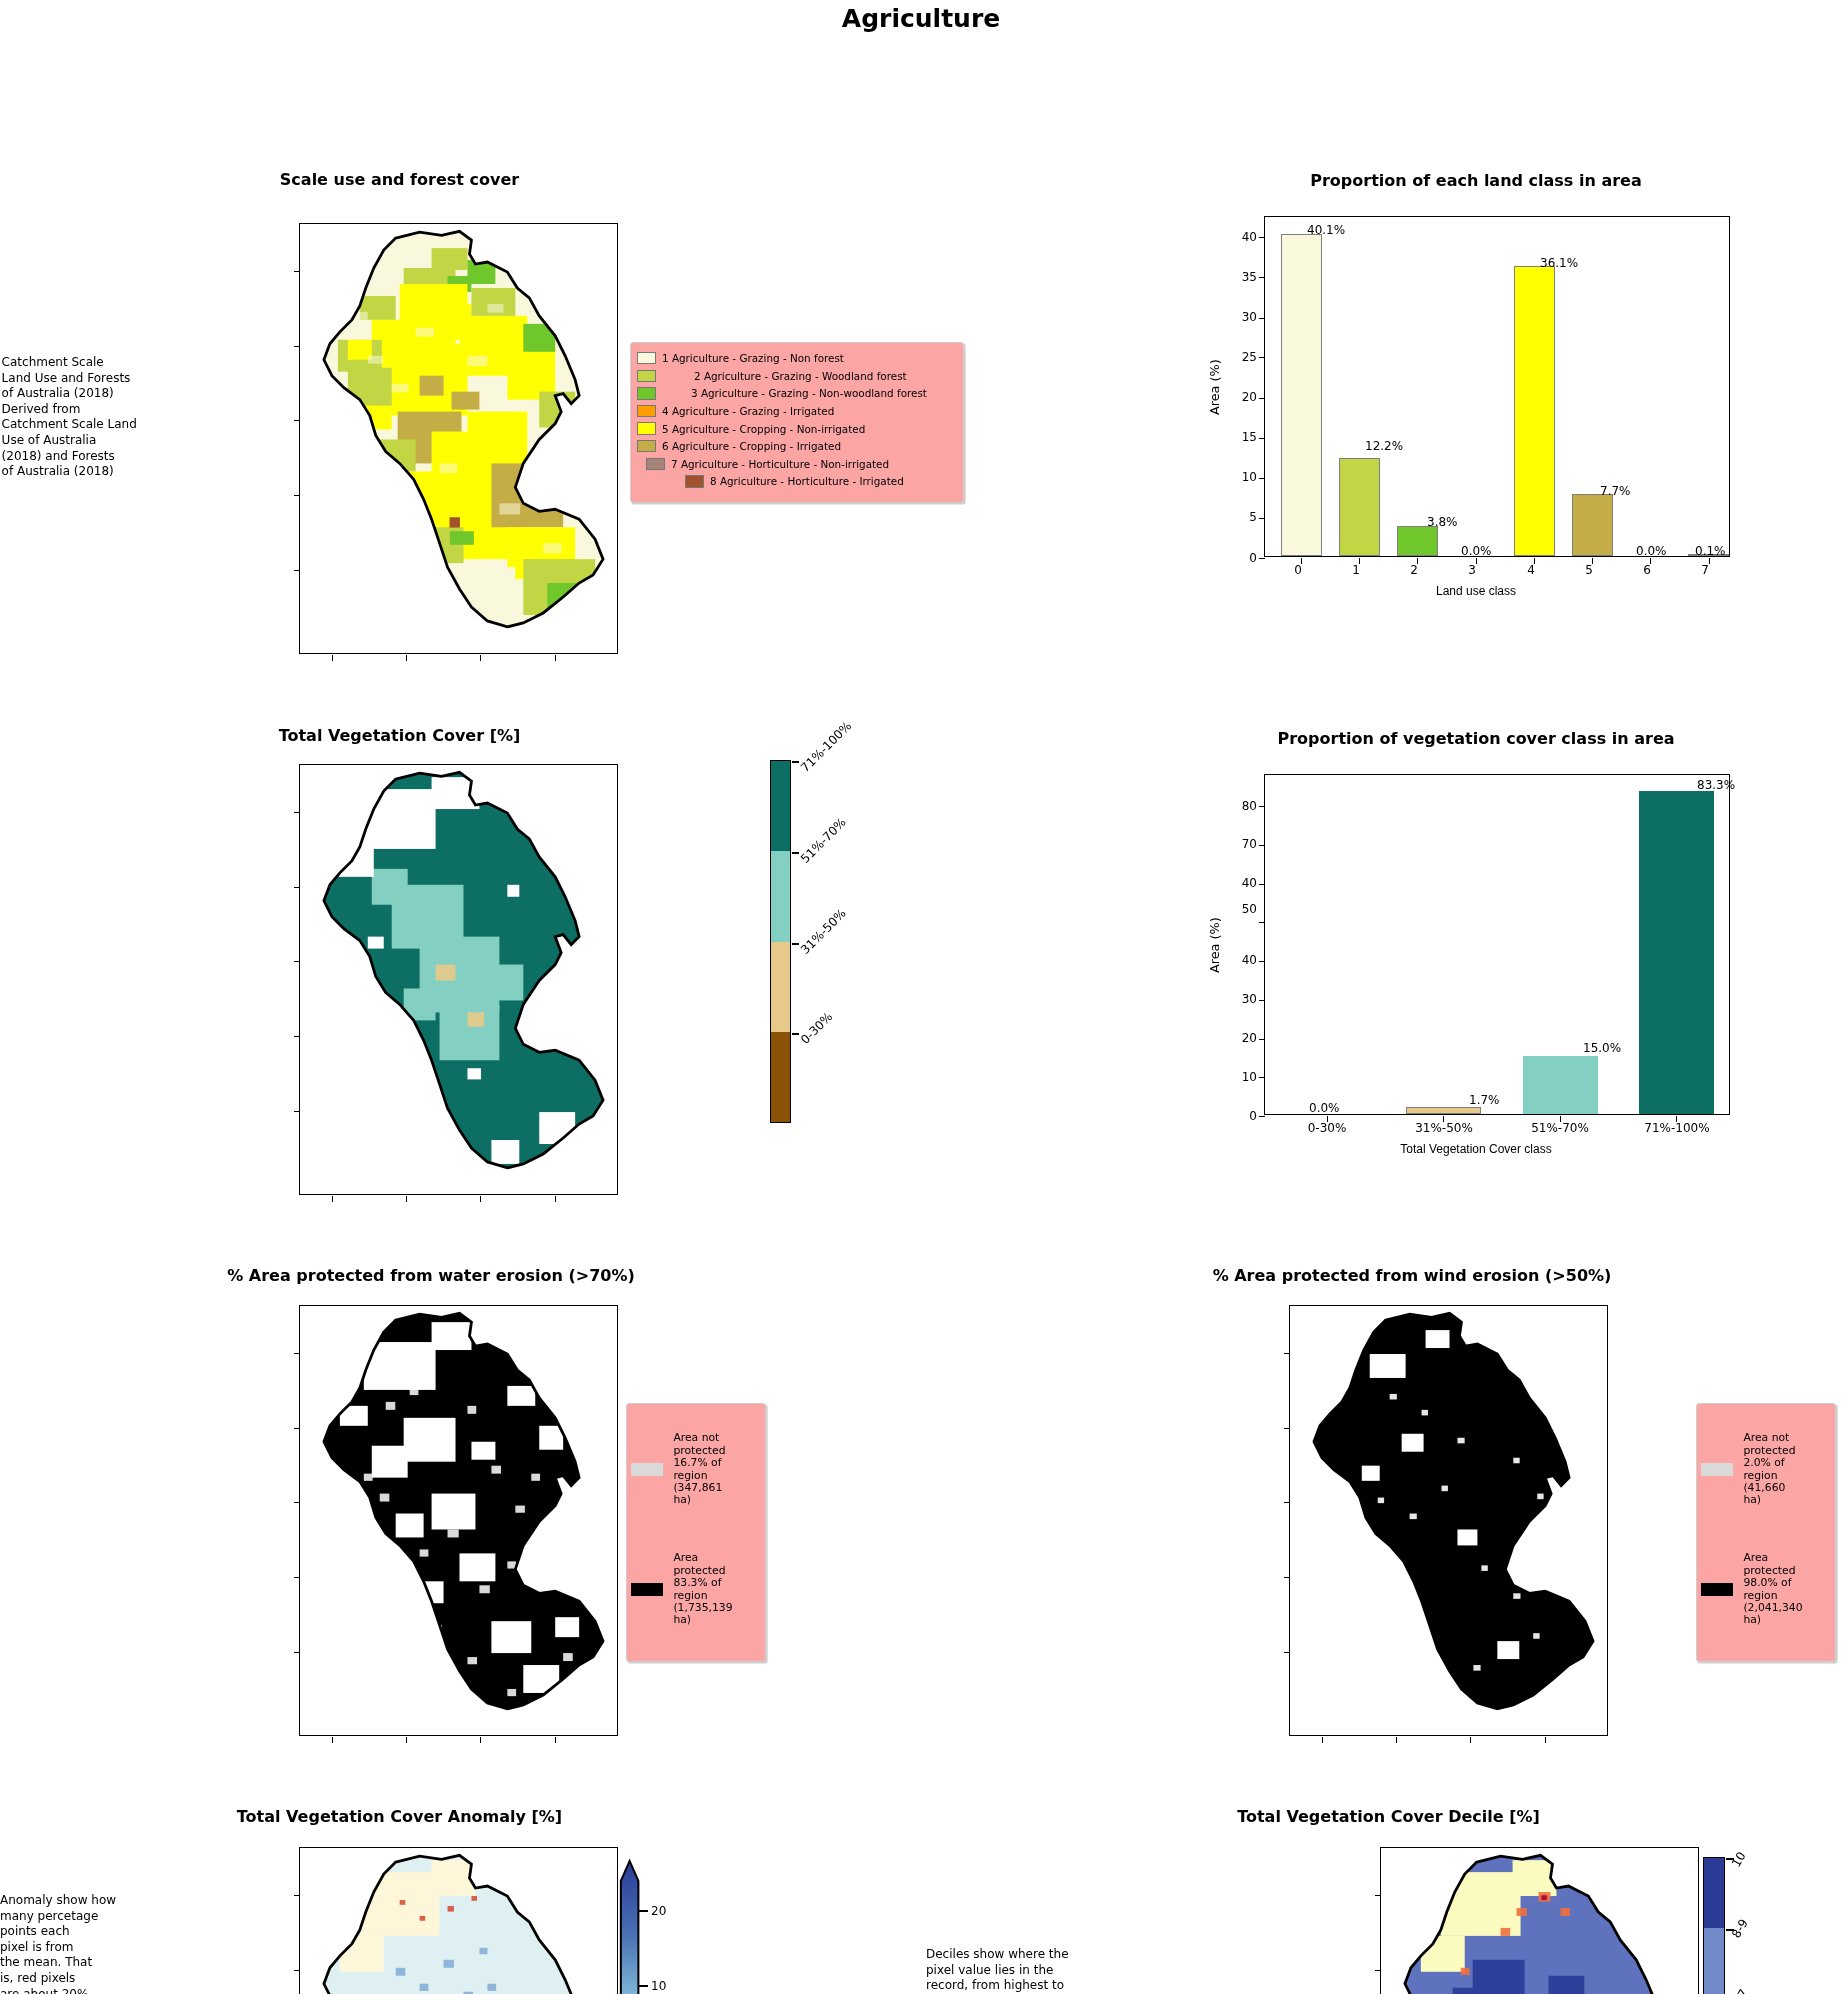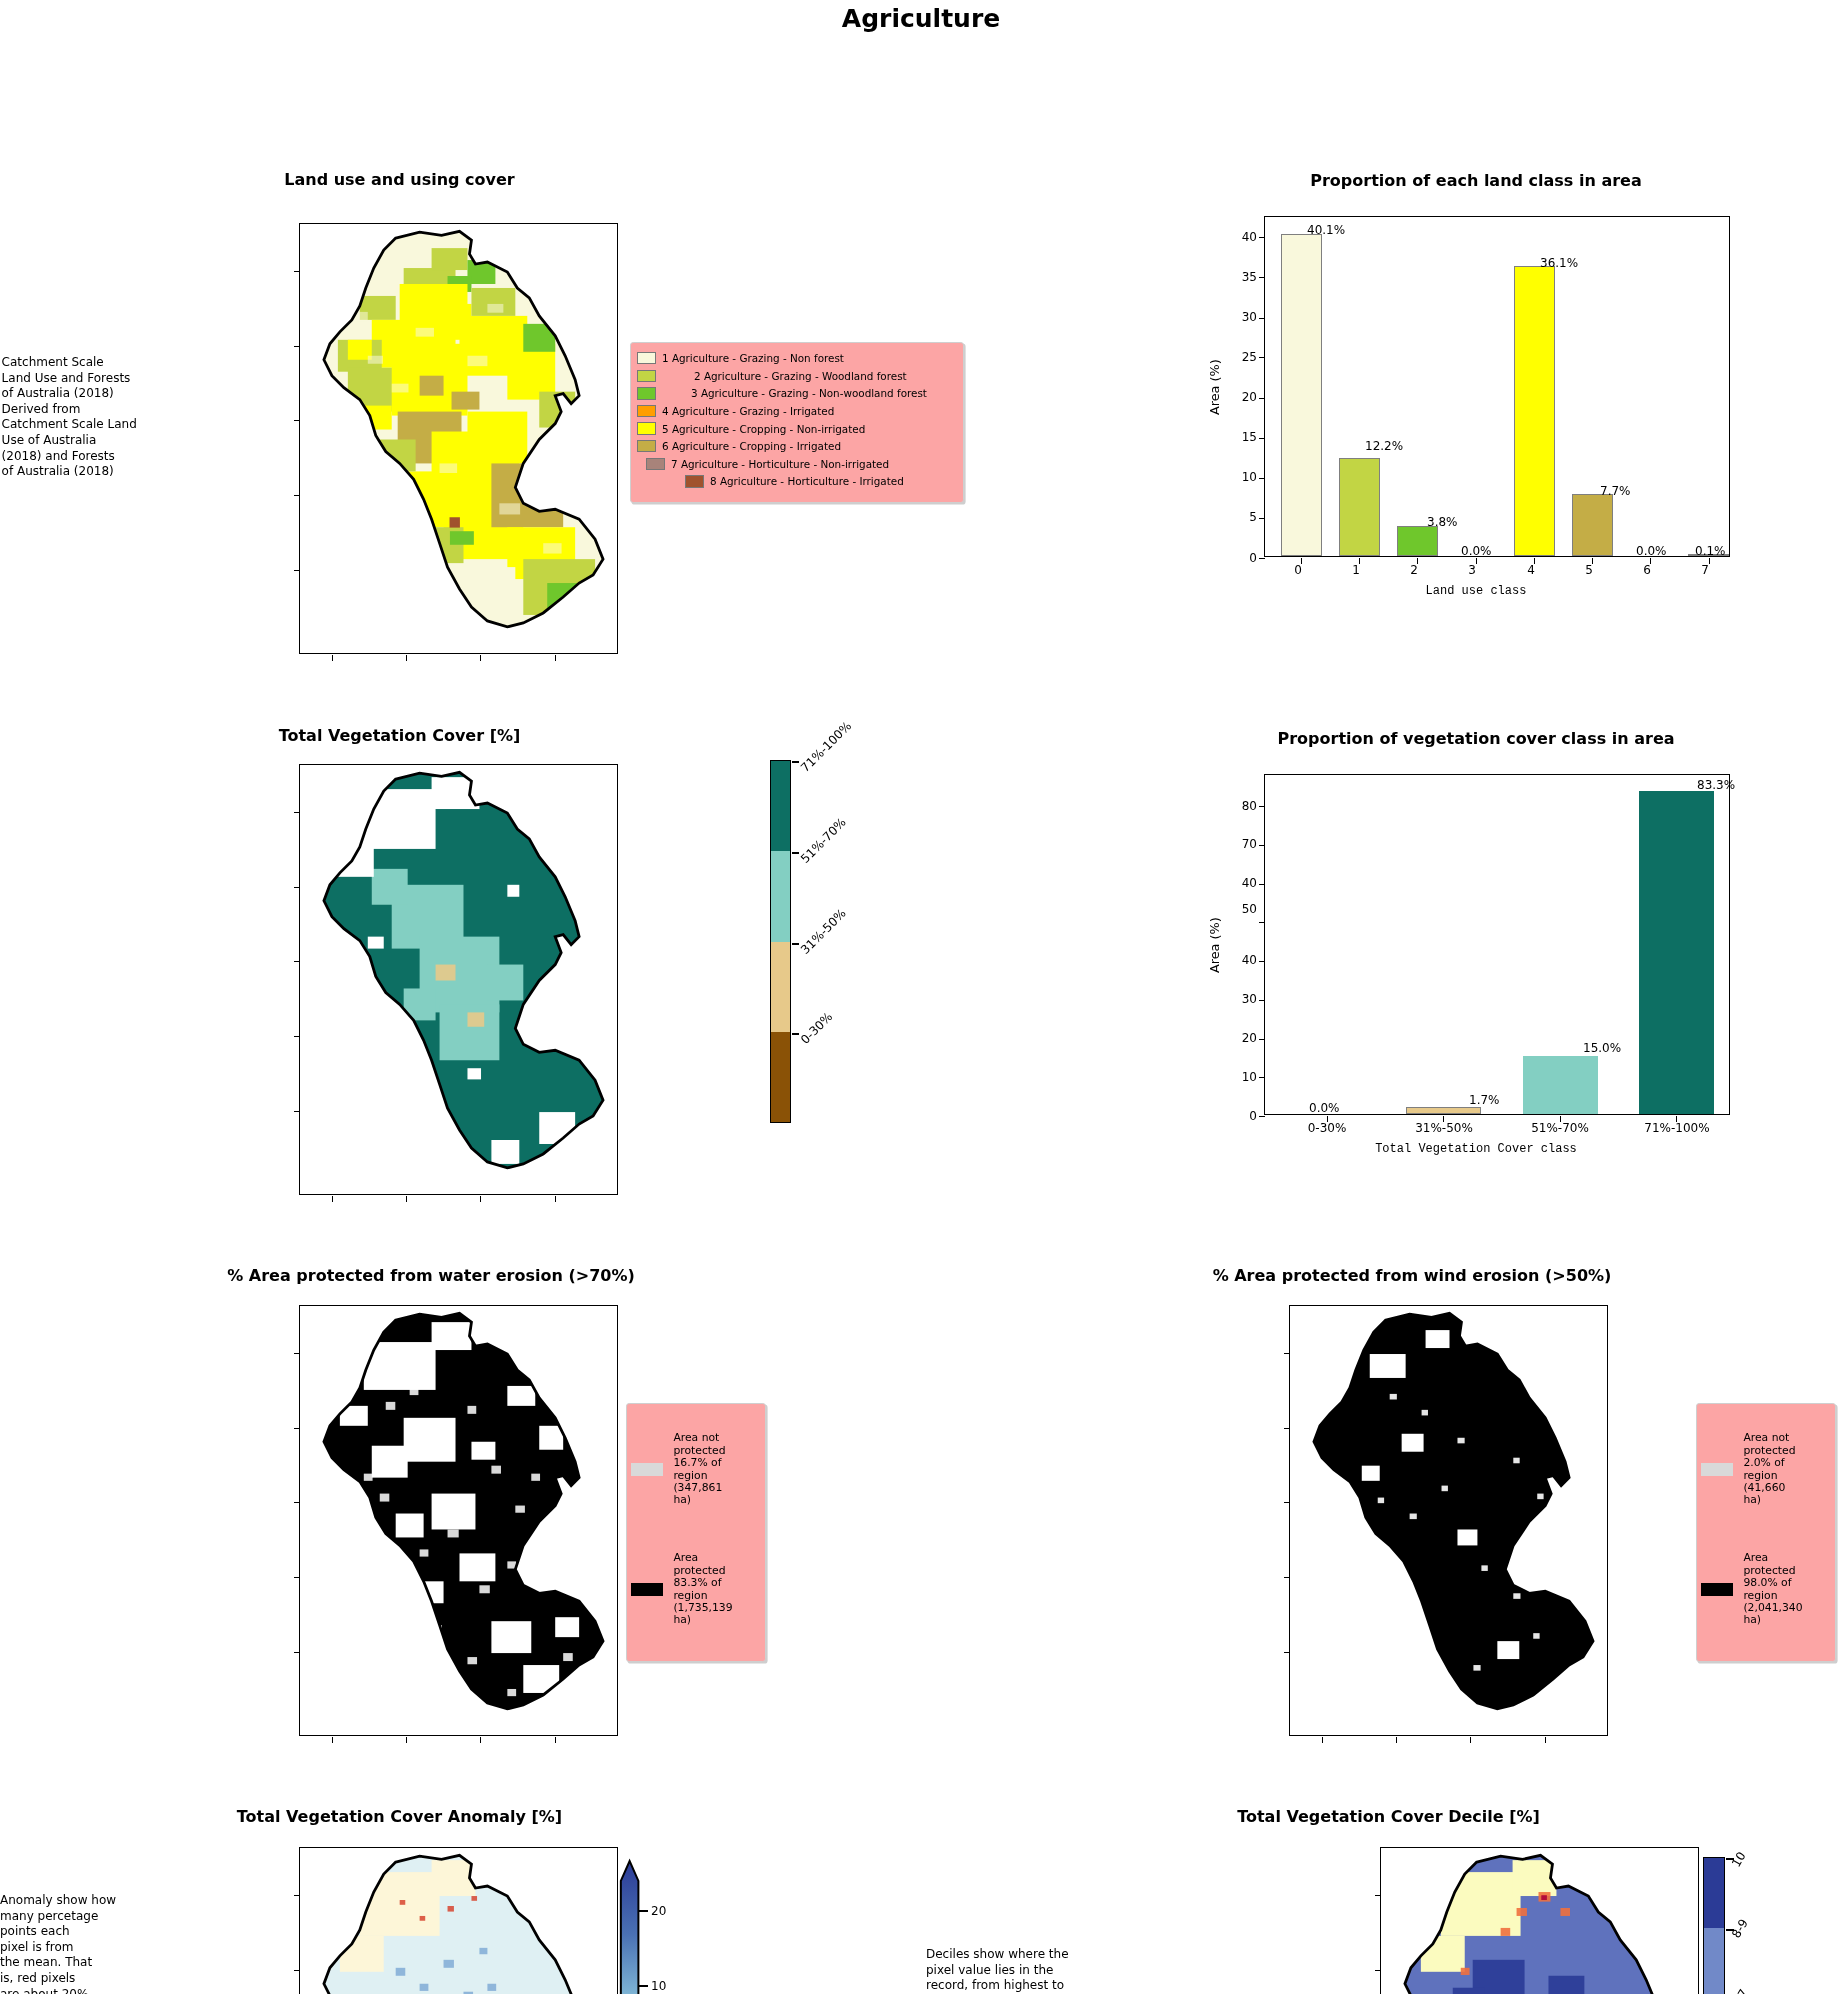--- a/index.html
+++ b/index.html
@@ -23,36 +23,36 @@
   .swatch{flex:0 0 auto;border:0.4px solid #777;}
   .legend-label{font-size:10.4px;font-family:"DejaVu Sans",sans-serif;white-space:nowrap;}
   
   .chart{position:absolute;box-sizing:border-box;}
   .plot-area{position:absolute;border:1.2px solid #000;box-sizing:border-box;background:#fff;}
   .bar{position:absolute;bottom:0;border:1.6px solid #7f7f7f;box-sizing:border-box;}
   .bar-label{position:absolute;font-size:12px;white-space:nowrap;font-family:"DejaVu Sans",sans-serif;}
   .ytick-lbl{position:absolute;font-size:12px;text-align:right;font-family:"DejaVu Sans",sans-serif;}
   .xtick-lbl{position:absolute;font-size:12px;text-align:center;font-family:"DejaVu Sans",sans-serif;}
   .tickmark{position:absolute;background:#000;}
-  .axis-x-title{position:absolute;font-size:12px;text-align:center;width:100%;font-family:Liberation Mono, monospace;}
+  .axis-x-title{position:absolute;font-size:12px;text-align:center;width:100%;font-family:Liberation Sans, sans-serif;}
   .axis-y-title{position:absolute;font-size:12.8px;transform-origin:0 0;transform:rotate(-90deg);
      white-space:nowrap;font-family:"DejaVu Sans",sans-serif;}
   
   .cbar{position:absolute;border:1.6px solid #000;box-sizing:border-box;}
   .cbar-seg{position:absolute;left:0;right:0;}
   .cbar-lbl{position:absolute;font-size:12px;white-space:nowrap;font-family:"DejaVu Sans",sans-serif;
      transform-origin:0 50%;}
   .cbar-tick{position:absolute;background:#000;height:1.6px;}
 </style>
 </head>
 <body>
 
 <div class="abs" id="page-title">Agriculture</div>
 
-<div class="abs panel-title" style="left:120px;top:170px;width:559px;">Land use and using cover</div>
+<div class="abs panel-title" style="left:120px;top:170px;width:559px;">Scale use and forest cover</div>
 
 <div class="abs side-note" style="left:1.6px;top:355px;width:168px;"> Catchment Scale
 Land Use and Forests
 of Australia (2018)
 Derived from
 Catchment Scale Land
 Use of Australia
 (2018) and Forests
 of Australia (2018)</div>
 

